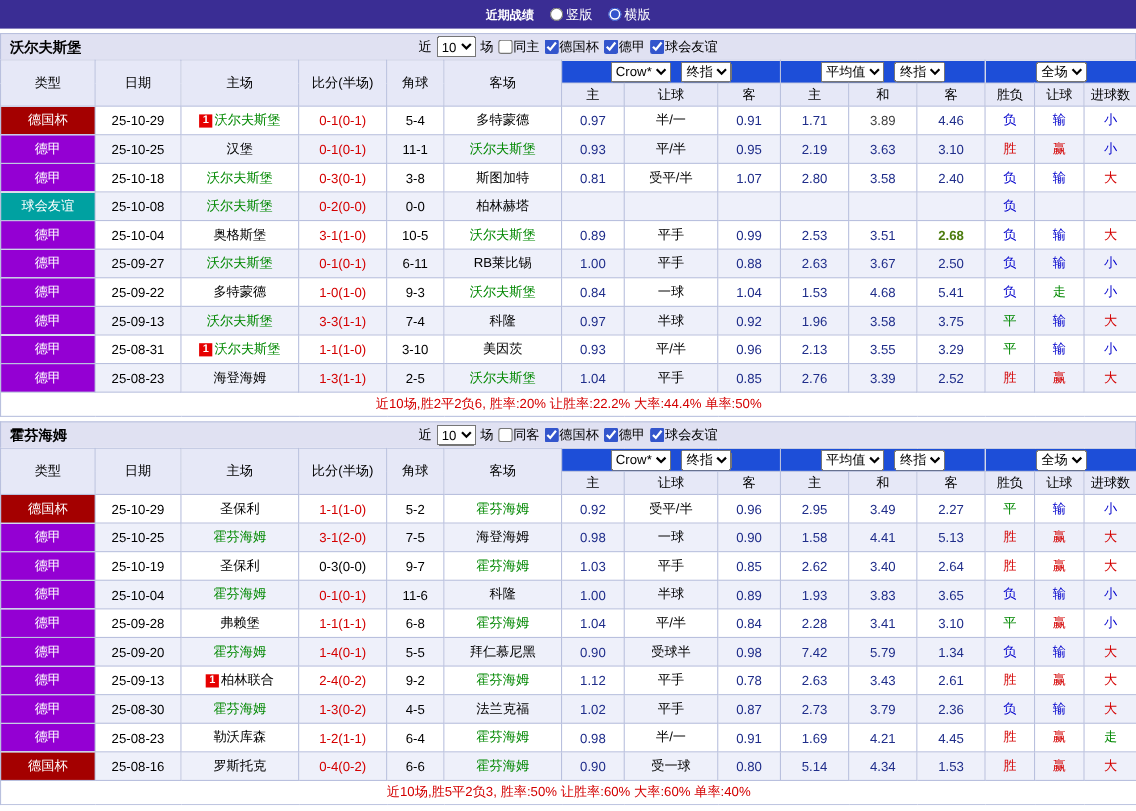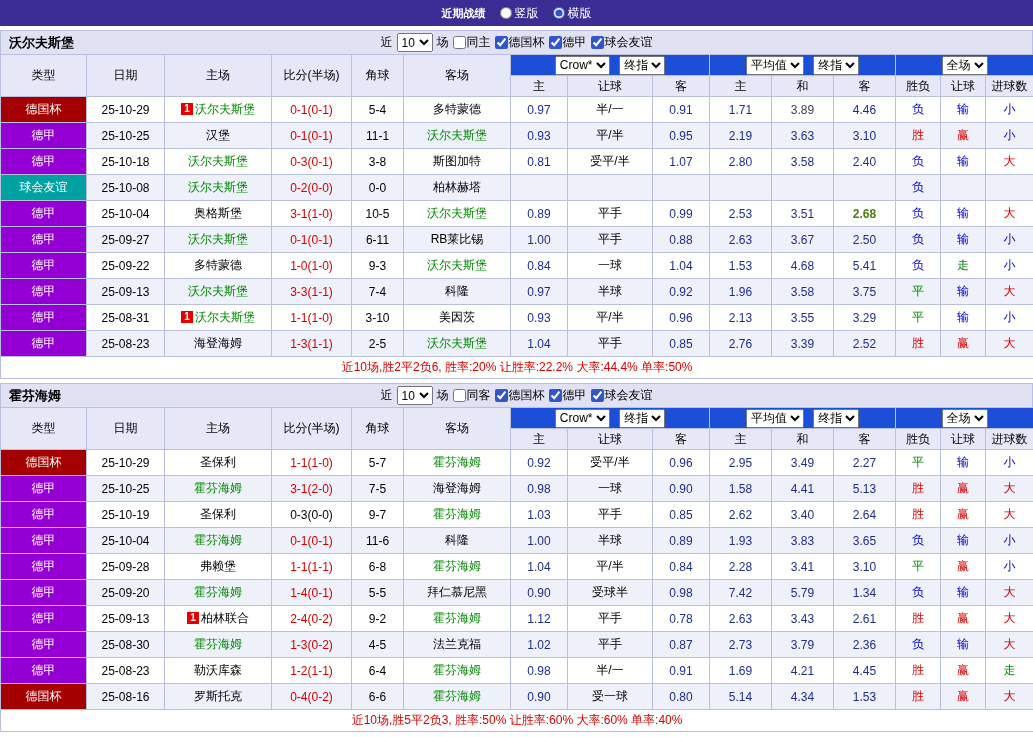--- a/index.html
+++ b/index.html
@@ -411,21 +411,21 @@
         <th>让球</th>
         <th>进球数</th>
       </tr>
     </thead>
     <tbody>
         <tr>
           <td class="type-cell" style="background: rgb(164, 0, 0);">德国杯</td>
           <td>25-10-29</td>
           <td><span>圣保利</span></td>
           <td style="color: rgb(212, 0, 0);">1-1(1-0)</td>
-          <td>5-7</td>
+          <td>5-2</td>
           <td><span style="color: rgb(0, 136, 0);">霍芬海姆</span></td>
           <td style="color: rgb(31, 45, 138);">0.92</td>
           <td>受平/半</td>
           <td style="color: rgb(31, 45, 138);">0.96</td>
           <td style="color: rgb(31, 45, 138);">2.95</td>
           <td style="color: rgb(31, 45, 138);">3.49</td>
           <td style="color: rgb(31, 45, 138);">2.27</td>
           <td style="color: rgb(0, 136, 0);">平</td>
           <td style="color: rgb(0, 0, 204);">输</td>
           <td style="color: rgb(0, 0, 204);">小</td>

